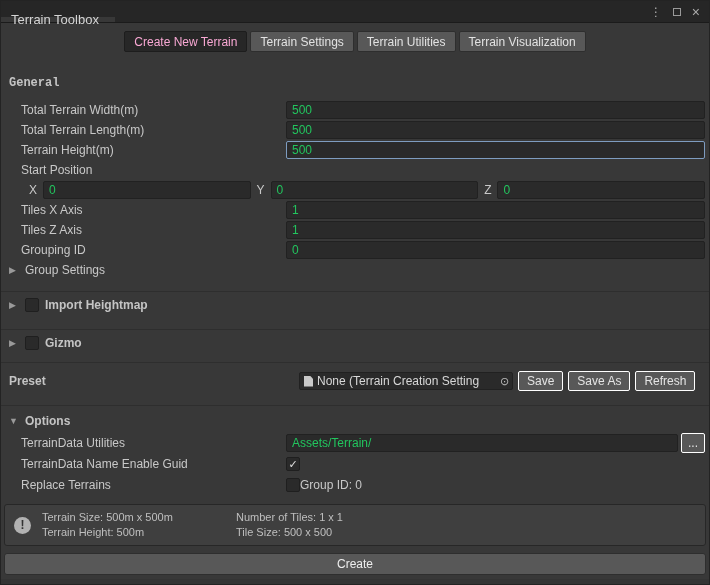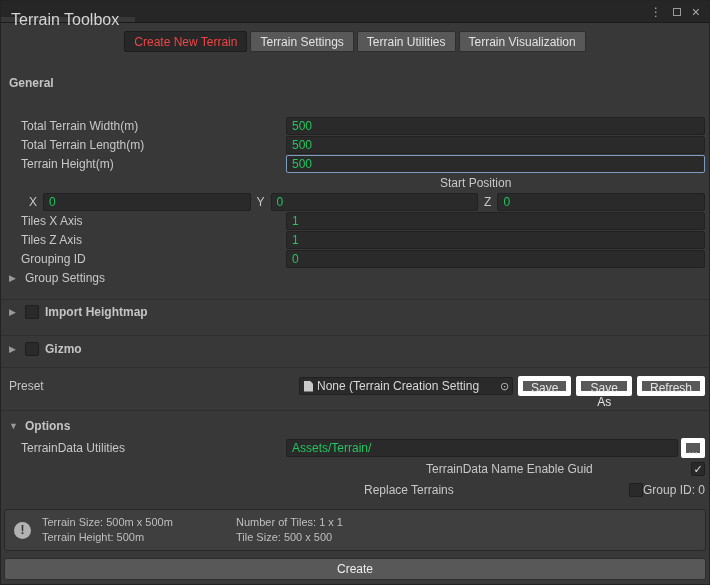--- a/index.html
+++ b/index.html
@@ -9,65 +9,65 @@
     background: #383838;
     border: 1px solid #232323;
     font-family: "Liberation Sans", sans-serif;
     font-size: 12px;
     color: #c8c8c8;
     overflow: hidden;
     display: flex; flex-direction: column;
   }
   
   .titlebar { height: 22px; background: #262626; border-bottom: 1px solid #1b1b1b; display: flex; flex: none; }
-  .doc-tab { background: #383838; padding: 0 16px 0 10px; display: flex; align-items: center; font-size: 16px; color: #d4d4d4; margin-top: 16px; }
+  .doc-tab { background: #383838; padding: 0 16px 0 10px; display: flex; align-items: center; font-size: 13px; color: #d4d4d4; margin-top: 16px; }
   .tb-spacer { flex: 1; }
   .tb-icons { display: flex; align-items: center; gap: 11px; padding-right: 9px; color: #ababab; }
   .kebab { font-size: 12px; cursor: default; }
   .max-box { width: 8px; height: 8px; border: 1px solid #9a9a9a; display: inline-block; }
   .close-x { font-size: 14px; line-height: 1; cursor: default; }
   
   .tabs-row { display: flex; justify-content: center; gap: 3px; margin: 8px 0; flex: none; }
   .tab-btn { background: #585858; border: 1px solid #2e2e2e; border-radius: 2px; color: #e2e2e2;
              font: 12px "Liberation Sans", sans-serif; height: 21px; padding: 0 9px;
              display: flex; align-items: center; cursor: default; }
-  .tab-btn.active { background: #272727; color: #ef4444; border-color: #1d1d1d; }
-  
-  .section-header { font-weight: bold; color: #c4c4c4; margin: 16px 0 27px 8px; }
-  
-  .row { display: flex; align-items: center; height: 20px; padding: 0 4px 0 20px; justify-content: flex-end; }
+  .tab-btn.active { background: #272727; color: #f9a8d4; border-color: #1d1d1d; }
+  
+  .section-header { font-weight: bold; color: #c4c4c4; margin: 16px 0 10px 8px; font-family: Liberation Mono, monospace; }
+  
+  .row { display: flex; align-items: center; height: 20px; padding: 0 4px 0 20px; }
   .row .lbl { width: 265px; flex: none; white-space: nowrap; overflow: hidden; color: #c8c8c8; }
   .tf { height: 18px; background: #2a2a2a; border: 1px solid #212121; border-radius: 2px;
         color: #22c55e; font: 12px "Liberation Sans", sans-serif; padding: 0 5px; outline: none; }
   .grow { flex: 1; min-width: 0; }
   .tf.focused { border-color: #7e9cc0; }
   .xyz { padding-left: 28px; gap: 6px; }
   .axis { flex: none; color: #c8c8c8; }
   
   .foldout { display: flex; align-items: center; height: 20px; padding-left: 8px; gap: 6px; cursor: default; }
   .arrow { color: #9a9a9a; font-size: 9px; width: 10px; flex: none; }
   
   .collapsible { display: flex; align-items: center; height: 27px; margin-top: 11px;
                  border-top: 1px solid #2e2e2e; padding-left: 8px; gap: 6px; }
   .bold-title { font-weight: bold; color: #c4c4c4; }
   .checkbox { width: 14px; height: 14px; background: #2a2a2a; border: 1px solid #1f1f1f; border-radius: 2px;
               display: flex; align-items: center; justify-content: center; flex: none; cursor: default; }
   .checkbox .check { color: #e0e0e0; font-size: 11px; line-height: 1; }
   
   .preset-block { margin-top: 6px; border-top: 1px solid #2e2e2e; padding: 8px 4px 8px 8px;
                   display: flex; align-items: center; flex: none; }
-  .preset-lbl { font-weight: normal; color: #c4c4c4; width: 290px; flex: none; }
+  .preset-lbl { font-weight: bold; color: #c4c4c4; width: 290px; flex: none; }
   .obj-field { width: 214px; height: 18px; background: #2a2a2a; border: 1px solid #212121; border-radius: 2px;
                display: flex; align-items: center; padding-left: 4px; overflow: hidden; flex: none; cursor: default; }
   .doc-icon { width: 9px; height: 11px; background: #c9c9c9;
               clip-path: polygon(0 0, 65% 0, 100% 30%, 100% 100%, 0 100%); flex: none; margin-right: 4px; }
   .obj-text { flex: 1; white-space: nowrap; overflow: hidden; color: #d8d8d8; }
   .obj-picker { width: 15px; height: 100%; display: flex; align-items: center; justify-content: center;
                 color: #bdbdbd; flex: none; font-size: 11px; }
-  .btn { background: #585858; border: 5px solid #ffffff; border-radius: 2px; color: #e4e4e4;
+  .btn { background: #585858; border: 1px solid #ffffff; border-radius: 2px; color: #e4e4e4;
          font: 12px "Liberation Sans", sans-serif; height: 20px; padding: 0 8px; margin-left: 5px; cursor: default; }
   
   .options-block { margin-top: 6px; border-top: 1px solid #2e2e2e; padding-top: 5px; flex: none; }
   .options-header { display: flex; align-items: center; gap: 6px; padding-left: 8px; height: 20px; margin-bottom: 2px; cursor: default; }
   .opt-row { margin-bottom: 1px; }
   .browse-btn { width: 24px; margin-left: 3px; padding: 0; text-align: center; flex: none; }
   .extra-text { color: #c8c8c8; }
   
   .helpbox { margin: 8px 3px 0; background: #3f3f3f; border: 1px solid #272727; border-radius: 3px;
              display: flex; align-items: center; padding: 5px 9px; gap: 11px; min-height: 38px; flex: none; }

